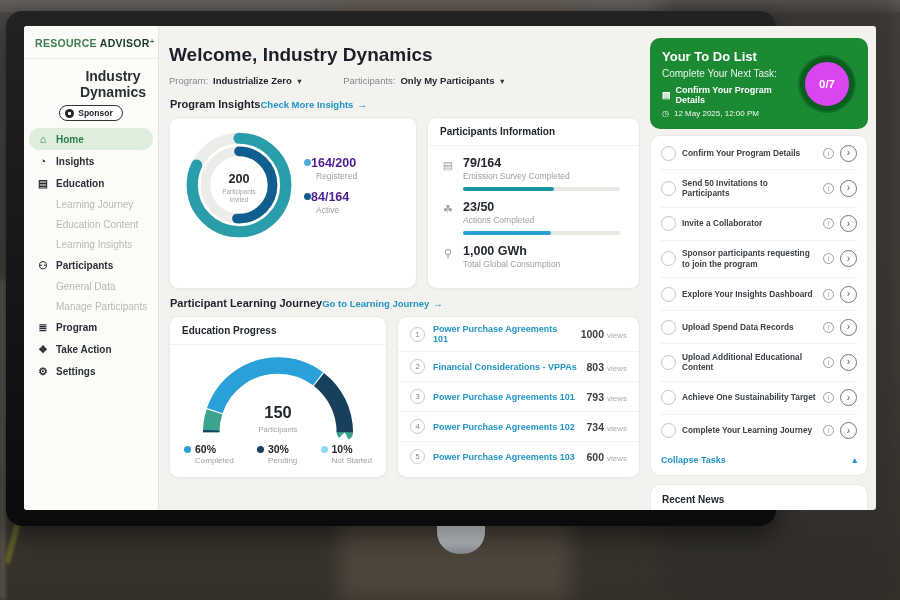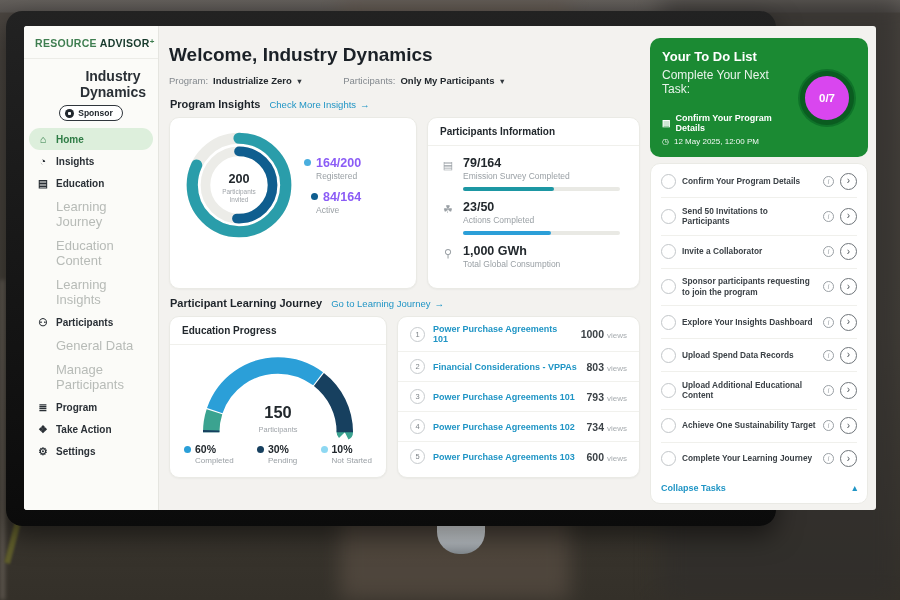--- a/index.html
+++ b/index.html
@@ -29,39 +29,39 @@
            border:1.3px solid #30363c;border-radius:10px;padding:2px 9px 2px 5px;
            font-size:8.5px;font-weight:bold;color:#22282e;background:#fff;}
   .sponsor-dot{width:9px;height:9px;border-radius:50%;
                background:radial-gradient(circle at 50% 50%,#fff 0 1.3px,#22282e 1.9px);}
   .nav{margin-top:7px;}
   .nav-item{display:flex;align-items:center;gap:7px;padding:5px 6px 5px 13px;
             font-size:10px;font-weight:bold;color:#2a3036;cursor:default;}
   .nav-item .nicon{width:12px;text-align:center;font-size:10.5px;color:#2a3036;}
   .nav-item.active{background:#ddefdc;border-radius:13px;margin:0 5px;padding-left:8px;color:#2e7c45;}
   .nav-item.active .nicon{color:#2e7c45;}
-  .nav-sub{padding:4.5px 6px 4.5px 32px;font-size:13px;color:#b7bbb7;cursor:default;}
+  .nav-sub{padding:4.5px 6px 4.5px 32px;font-size:10px;color:#b7bbb7;cursor:default;}
   
   .main{flex:1;min-width:0;padding:15px 10px 0 10px;}
   .welcome{font-size:19px;font-weight:bold;color:#1b2127;margin:3px 0 9px;}
   .filters{display:flex;gap:40px;font-size:9.5px;color:#83898e;margin-bottom:12px;}
   .filter b{color:#22282d;margin-left:5px;}
   .chev{font-size:7.5px;margin-left:4px;color:#33393e;}
   .section-row{display:flex;justify-content:flex-start;align-items:center;margin:4px 2px 7px 1px;}
   .section-title{font-size:11px;font-weight:bold;color:#1e242a;}
-  .link{font-size:9.5px;font-weight:normal;color:#2095c5;cursor:pointer;display:flex;align-items:center;gap:4px;margin-left:9px;}
+  .link{font-size:9.5px;font-weight:bold;color:#2095c5;cursor:pointer;display:flex;align-items:center;gap:4px;}
   .cards{display:grid;gap:10px;}
   .row1{grid-template-columns:248px 1fr;margin-bottom:8px;}
   .row2{grid-template-columns:218px 1fr;}
   .card{background:#fff;border:1px solid #eaeae5;border-radius:10px;box-shadow:0 1px 2px rgba(0,0,0,.04);overflow:hidden;}
   .card-head{padding:8px 12px;border-bottom:1px solid #f0f0ec;font-size:10px;font-weight:bold;color:#22282d;}
   
   .donut-body{display:flex;align-items:center;gap:4px;padding:6px 6px 8px 8px;}
   .legend-item{margin:9px 0;}
-  .leg-val{display:flex;align-items:center;gap:5px;font-size:12.5px;font-weight:bold;color:#8b5cf6;justify-content:flex-end;}
+  .leg-val{display:flex;align-items:center;font-size:12.5px;font-weight:bold;color:#4c1d95;}
   .leg-dot{width:7px;height:7px;border-radius:50%;flex-shrink:0;}
   .leg-lab{font-size:8.5px;color:#9aa0a5;margin-left:12px;margin-top:1px;}
   .donut-center{font-weight:bold;}
   
   .info-body{padding:10px 14px 4px;}
   .stat{display:flex;gap:9px;margin-bottom:9px;}
   .stat-icon{color:#9aa0a5;font-size:11px;width:12px;text-align:center;margin-top:3px;}
   .stat-val{font-size:12.5px;font-weight:bold;color:#22282d;}
   .stat-lab{font-size:8.5px;color:#9aa0a5;margin:1px 0 6px;}
   .bar{height:4px;background:#e9e9e4;border-radius:2px;width:97%;}
@@ -80,21 +80,21 @@
         display:flex;align-items:center;justify-content:center;flex-shrink:0;}
   .lesson-title{flex:1;color:#2095c5;font-weight:bold;font-size:9px;cursor:pointer;}
   .views{display:flex;align-items:baseline;gap:3px;}
   .views b{font-size:10.5px;color:#3c4247;}
   .views span{font-size:8px;color:#a7acb0;}
   
   .rightcol{width:218px;flex-shrink:0;padding:12px 8px 0 0;}
   .todo-hero{background:#1b8a33;border-radius:10px;padding:11px 12px;color:#fff;display:flex;gap:8px;align-items:center;}
   .hero-left{flex:1;min-width:0;}
   .hero-title{font-size:13px;font-weight:bold;}
-  .hero-sub{font-size:12px;margin:4px 0 17px;opacity:.9;}
+  .hero-sub{font-size:10px;margin:4px 0 6px;opacity:.9;}
   .hero-task{font-size:9px;font-weight:bold;display:flex;gap:5px;align-items:center;}
   .hero-time{font-size:8px;margin-top:4px;display:flex;gap:5px;align-items:center;opacity:.95;}
   .ring{width:58px;height:58px;border-radius:50%;background:#0f7229;display:flex;align-items:center;justify-content:center;flex-shrink:0;}
   .ring-in{width:44px;height:44px;border-radius:50%;border:5px solid #0a5c20;background:#d946ef;
            display:flex;align-items:center;justify-content:center;font-size:11.5px;font-weight:bold;}
   .tasks-card{background:#fff;border:1px solid #eaeae5;border-radius:10px;margin-top:6px;padding:1px 10px;}
   .task{display:flex;align-items:center;gap:6px;padding:7.5px 0;border-bottom:1px solid #f0f0ec;}
   .task-check{width:13px;height:13px;border:1.4px solid #c2c6c9;border-radius:50%;flex-shrink:0;cursor:pointer;}
   .task-label{flex:1;font-size:8.3px;font-weight:bold;color:#3b4146;line-height:1.3;}
   .info-i{width:9px;height:9px;border:1px solid #9aa0a5;border-radius:50%;color:#9aa0a5;font-size:6.5px;

